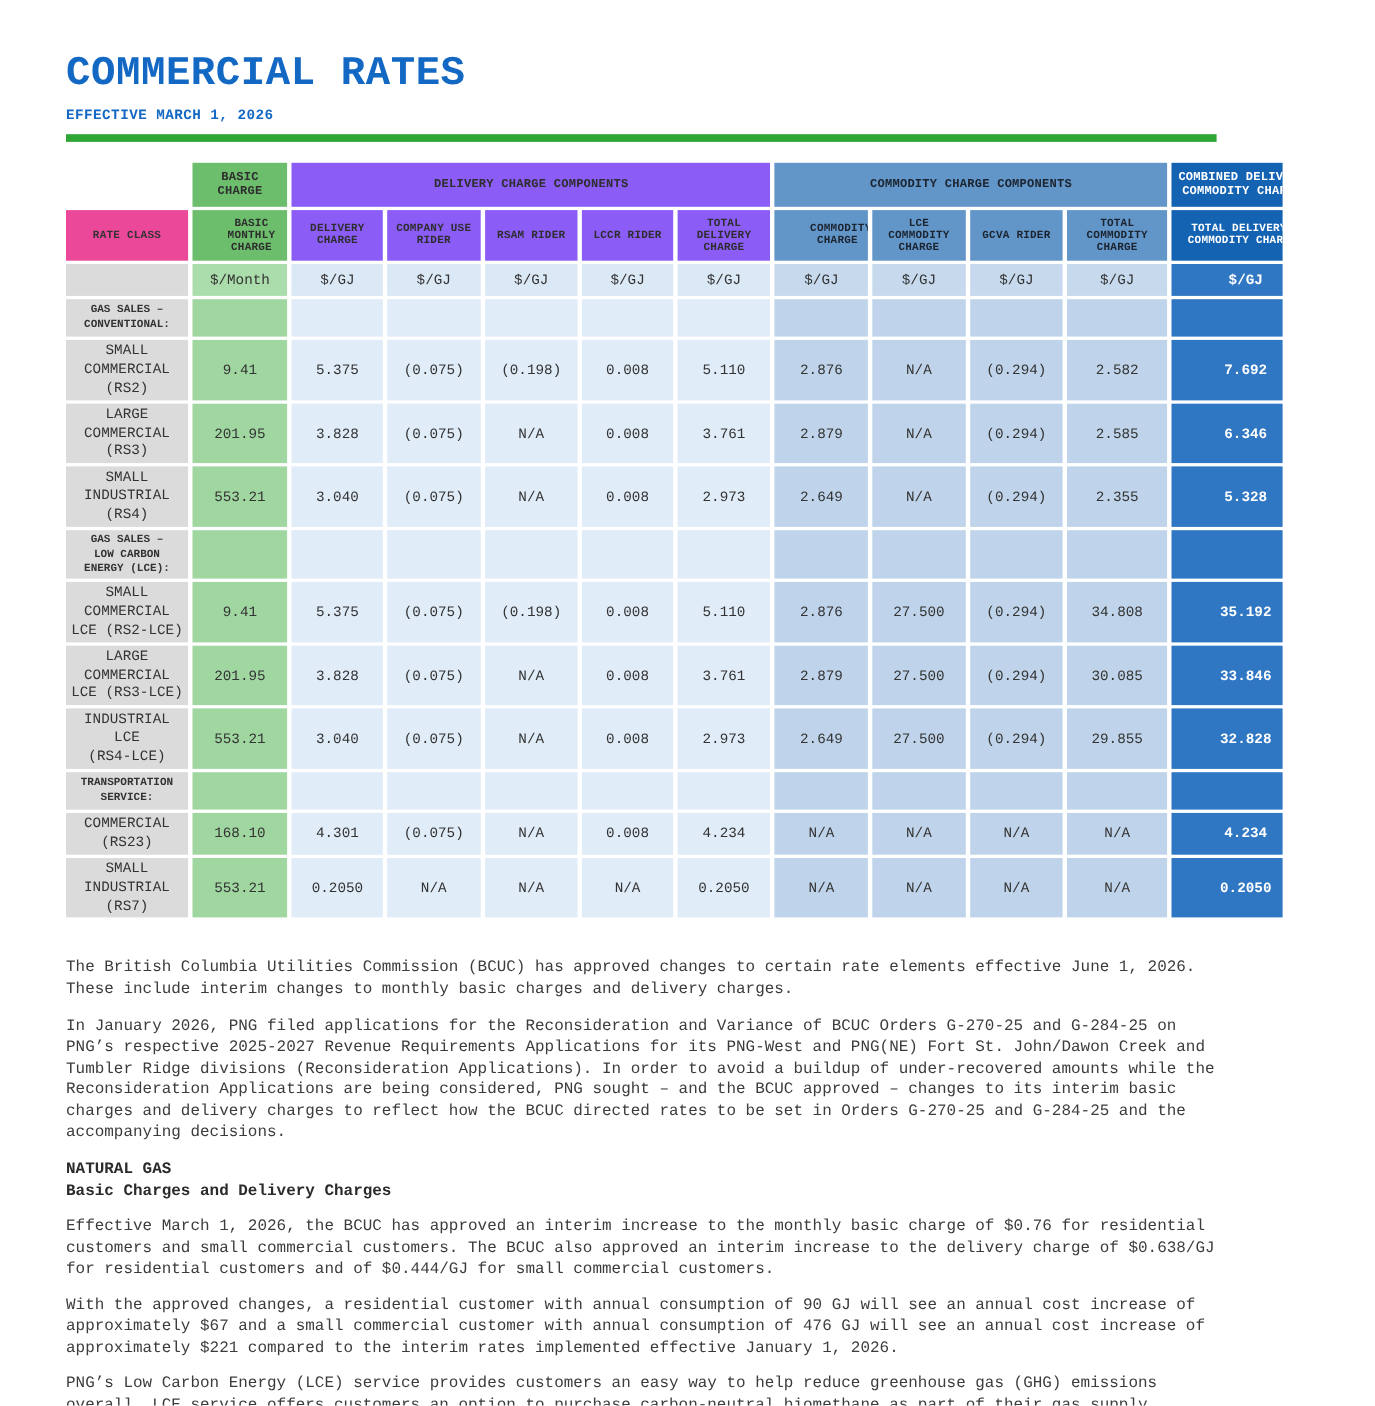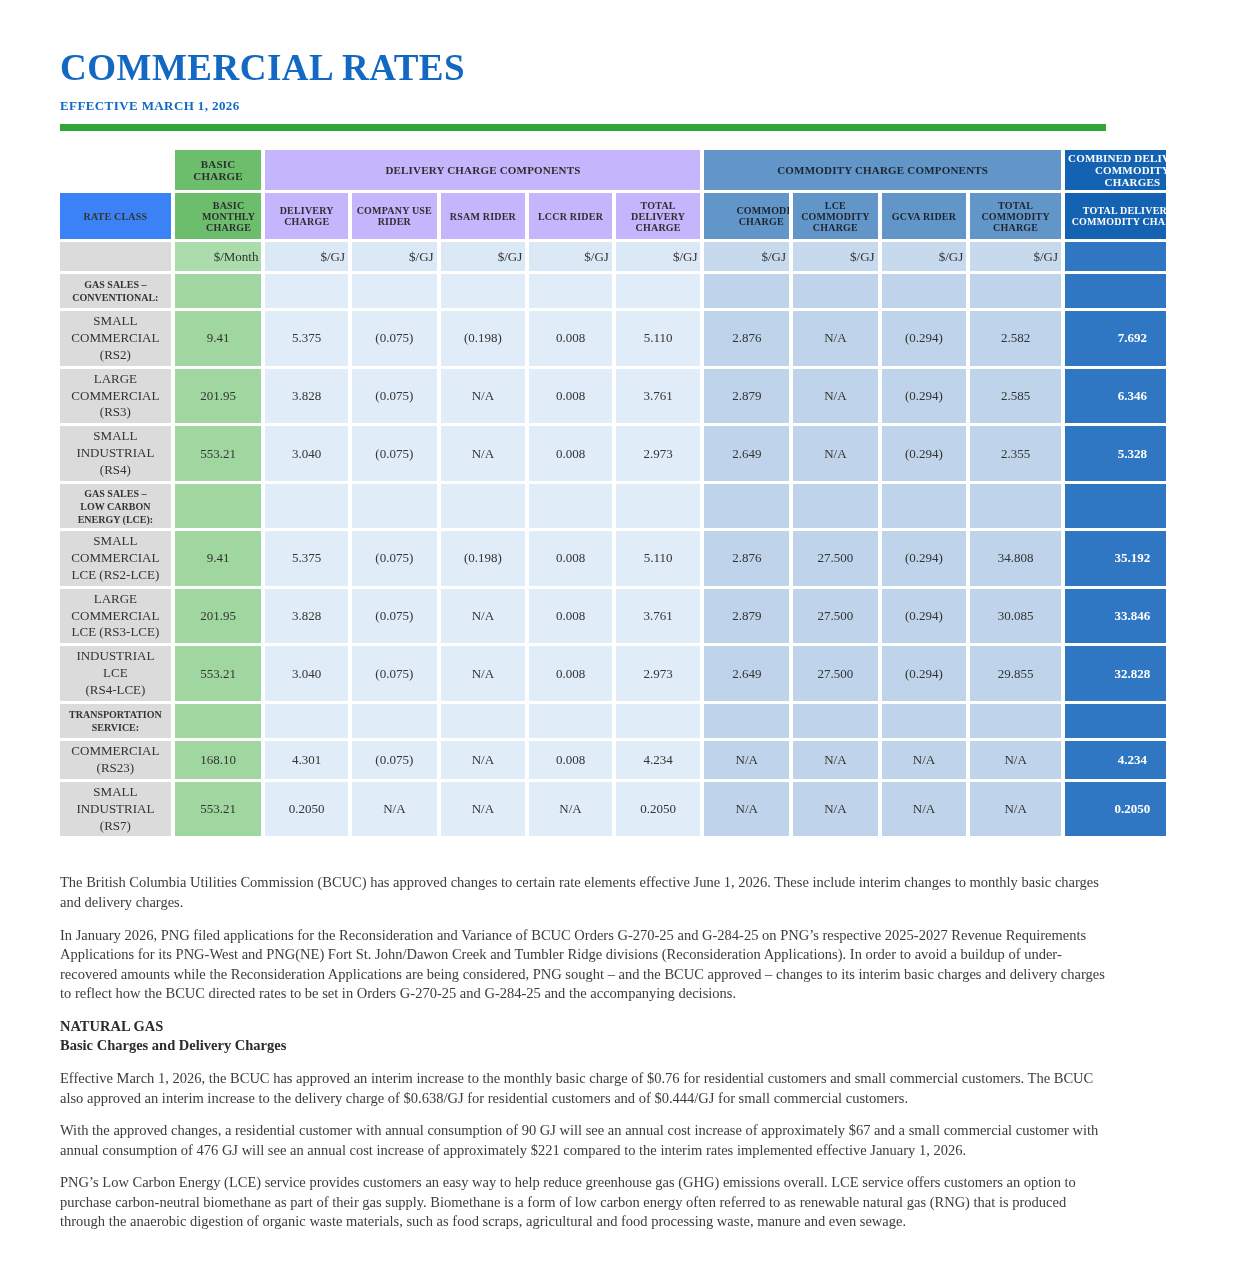--- a/index.html
+++ b/index.html
@@ -1,20 +1,20 @@
 <!DOCTYPE html>
 <html><head>
 <meta charset="utf-8">
 <style>
   * { box-sizing: border-box; }
   html, body { margin: 0; padding: 0; background: #ffffff; }
   .page {
     width: 1166px; height: 1278px; overflow: hidden;
     background: #ffffff;
-    font-family: Liberation Serif, serif;
+    font-family: Liberation Mono, monospace;
     color: #3c3c3c;
   }
   .content { padding: 0 60px; }
 
   
   h1.title {
     margin: 0; padding-top: 46px;
     font-size: 37px; font-weight: bold; letter-spacing: 0.5px;
     color: #1268c3;
   }
@@ -30,36 +30,36 @@
     border-collapse: separate; border-spacing: 4px 3px;
     table-layout: fixed; width: 1148px;
     margin-top: 16px; margin-left: -4px;
   }
   table.rates th, table.rates td {
     text-align: center; vertical-align: middle;
     padding: 2px 3px; overflow: hidden;
   }
   tr.group-row th  { height: 40px; font-size: 11px; font-weight: bold; letter-spacing: 0.2px; }
   tr.header-row th { height: 46px; font-size: 10px; font-weight: bold; letter-spacing: 0.2px; }
-  tr.units-row td  { height: 29px; font-size: 13px; text-align: right; }
+  tr.units-row td  { height: 29px; font-size: 13px; }
   tr.section-row td{ height: 34px; }
   tr.section-row.tall td { height: 44px; }
   tr.data-row td   { height: 37px; font-size: 13px; color: #333; }
 
   .sec-label, .rate-label { white-space: pre-line; line-height: 1.3; }
   .sec-label  { font-size: 10px; font-weight: bold; color: #333; }
   .rate-label { font-size: 10px; color: #3e3e3e; }
 
   .c-blank   { background: transparent; }
-  .c-gray-h  { background: #3b82f6; color: #333333; }
+  .c-gray-h  { background: #ec4899; color: #333333; }
   .c-gray    { background: #dbdbdb; }
   .c-green-h { background: #6cbe6d; color: #2e2e2e; }
   .c-green-u { background: #abdcac; color: #333; }
   .c-green   { background: #a0d7a1; }
-  .c-lb-h    { background: #c4b5fd; color: #2e2e2e; }
+  .c-lb-h    { background: #8b5cf6; color: #2e2e2e; }
   .c-lb-u    { background: #dbe8f5; color: #333; }
   .c-lb      { background: #e0ecf8; }
   .c-mb-h    { background: #6296c9; color: #1c2430; }
   .c-mb-u    { background: #c6d9ed; color: #333; }
   .c-mb      { background: #bfd4ea; }
   .c-db-h    { background: #1463b3; color: #ffffff; white-space: pre-line; }
   .c-db      { background: #2f76c3; color: #ffffff !important; font-weight: bold; }
 
   
   .copy { margin-top: 34px; font-size: 14.5px; line-height: 1.35; color: #3c3c3c; }

